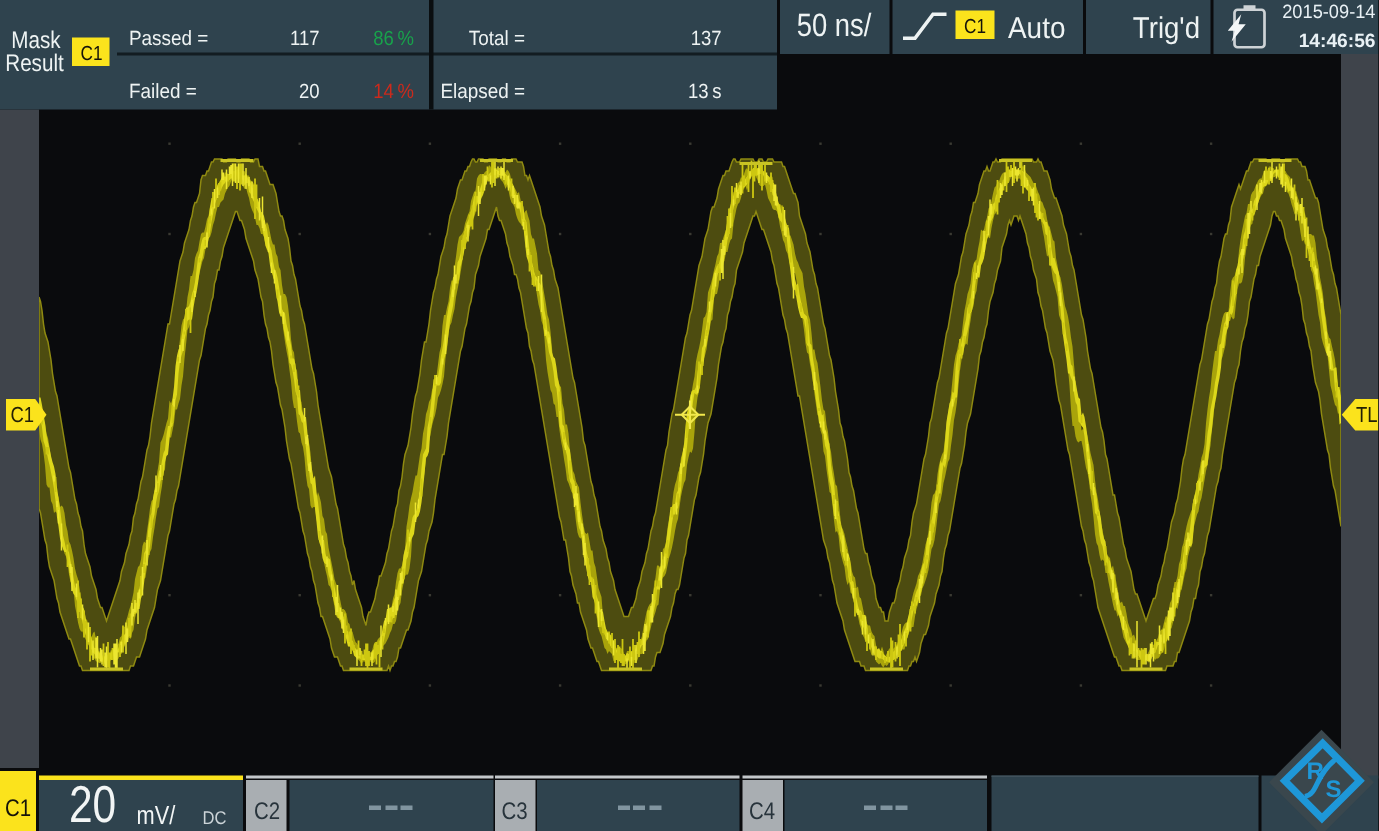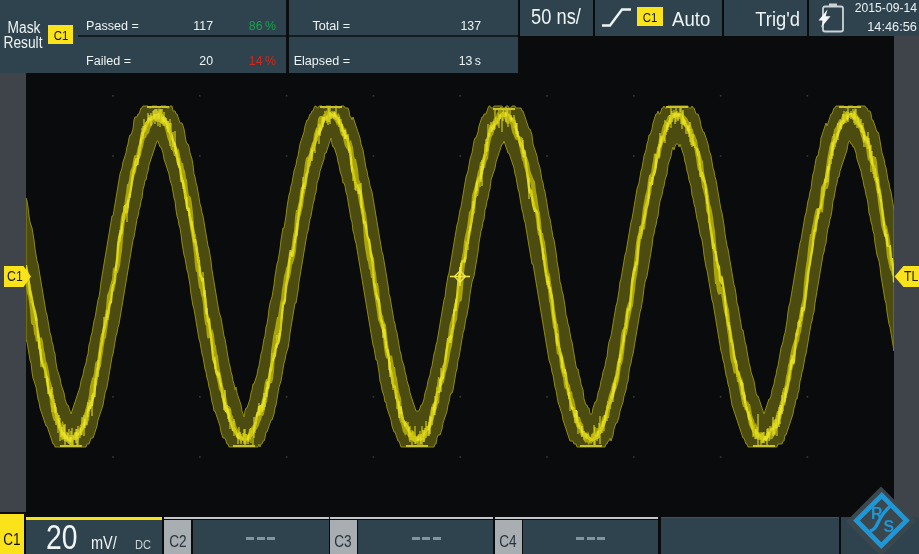--- a/index.html
+++ b/index.html
@@ -128,21 +128,21 @@
 <div class="abs" style="z-index:9;left:-387.5px;width:600px;text-align:right;top:54.0px;font-size:13.7px;line-height:13.7px;font-weight:400;color:#eef3f3;white-space:nowrap;transform:scaleX(0.9);transform-origin:right center">20</div>
 <div class="abs" style="z-index:9;left:-324.5px;width:600px;text-align:right;top:54.0px;font-size:13.7px;line-height:13.7px;font-weight:400;color:#cc2a1c;white-space:nowrap;transform:scaleX(0.9);transform-origin:right center">14 %</div>
 <div class="abs" style="z-index:9;left:-250.0px;width:600px;text-align:right;top:18.7px;font-size:13.7px;line-height:13.7px;font-weight:400;color:#eef3f3;white-space:nowrap;transform:scaleX(0.92);transform-origin:right center">Total =</div>
 <div class="abs" style="z-index:9;left:-118.6px;width:600px;text-align:right;top:18.7px;font-size:13.7px;line-height:13.7px;font-weight:400;color:#eef3f3;white-space:nowrap;transform:scaleX(0.9);transform-origin:right center">137</div>
 <div class="abs" style="z-index:9;left:-250.4px;width:600px;text-align:right;top:54.0px;font-size:13.7px;line-height:13.7px;font-weight:400;color:#eef3f3;white-space:nowrap;transform:scaleX(0.92);transform-origin:right center">Elapsed =</div>
 <div class="abs" style="z-index:9;left:-119.0px;width:600px;text-align:right;top:54.0px;font-size:13.7px;line-height:13.7px;font-weight:400;color:#eef3f3;white-space:nowrap;transform:scaleX(0.9);transform-origin:right center">13 s</div>
 <div class="abs" style="z-index:9;left:255.5px;width:600px;text-align:center;top:6.6px;font-size:21.5px;line-height:21.5px;font-weight:400;color:#eef3f3;white-space:nowrap;transform:scaleX(0.85);transform-origin:center center">50 ns/</div>
 <div class="abs" style="z-index:9;left:671.5px;top:8.9px;font-size:20px;line-height:20px;font-weight:400;color:#eef3f3;white-space:nowrap;transform:scaleX(0.93);transform-origin:left center">Auto</div>
 <div class="abs" style="z-index:9;left:200.0px;width:600px;text-align:right;top:8.9px;font-size:20px;line-height:20px;font-weight:400;color:#eef3f3;white-space:nowrap;transform:scaleX(0.92);transform-origin:right center">Trig'd</div>
 <div class="abs" style="z-index:9;left:316.5px;width:600px;text-align:right;top:1.7px;font-size:12.8px;line-height:12.8px;font-weight:400;color:#e9f1f5;white-space:nowrap;transform:scaleX(0.95);transform-origin:right center">2015-09-14</div>
-<div class="abs" style="z-index:9;left:317.0px;width:600px;text-align:right;top:20.7px;font-size:12.8px;line-height:12.8px;font-weight:400;color:#e9f1f5;white-space:nowrap;transform:scaleX(1.0);transform-origin:right center">14:46:56</div>
+<div class="abs" style="z-index:9;left:317.0px;width:600px;text-align:right;top:20.7px;font-size:12.8px;line-height:12.8px;font-weight:700;color:#e9f1f5;white-space:nowrap;transform:scaleX(1.0);transform-origin:right center">14:46:56</div>
 <div class="abs" style="z-index:9;left:46.2px;top:519.5px;font-size:34.5px;line-height:34.5px;font-weight:400;color:#f2f5f5;white-space:nowrap;transform:scaleX(0.82);transform-origin:left center">20</div>
 <div class="abs" style="z-index:9;left:91px;top:535.2px;font-size:17.5px;line-height:17.5px;font-weight:400;color:#f2f5f5;white-space:nowrap;transform:scaleX(0.83);transform-origin:left center">mV/</div>
 <div class="abs" style="z-index:9;left:135.2px;top:538.6px;font-size:12.3px;line-height:12.3px;font-weight:400;color:#ccd4d8;white-space:nowrap;transform:scaleX(0.9);transform-origin:left center">DC</div>
 
 <svg class="abs" style="left:0;top:262px" width="36" height="30" viewBox="0 0 36 30">
 <path d="M4,4 H23.5 L31,14.5 L23.5,25 H4 Z" fill="#fbe31c"></path>
 <text x="7" y="19.5" font-size="14.5" fill="#232105" transform="translate(7,0) scale(0.85,1) translate(-7,0)">C1</text>
 </svg>
 <svg class="abs" style="left:883px;top:262px" width="36" height="30" viewBox="0 0 36 30">
 <path d="M36,4 H20.5 L11.5,14.5 L20.5,25 H36 Z" fill="#fbe31c"></path>

